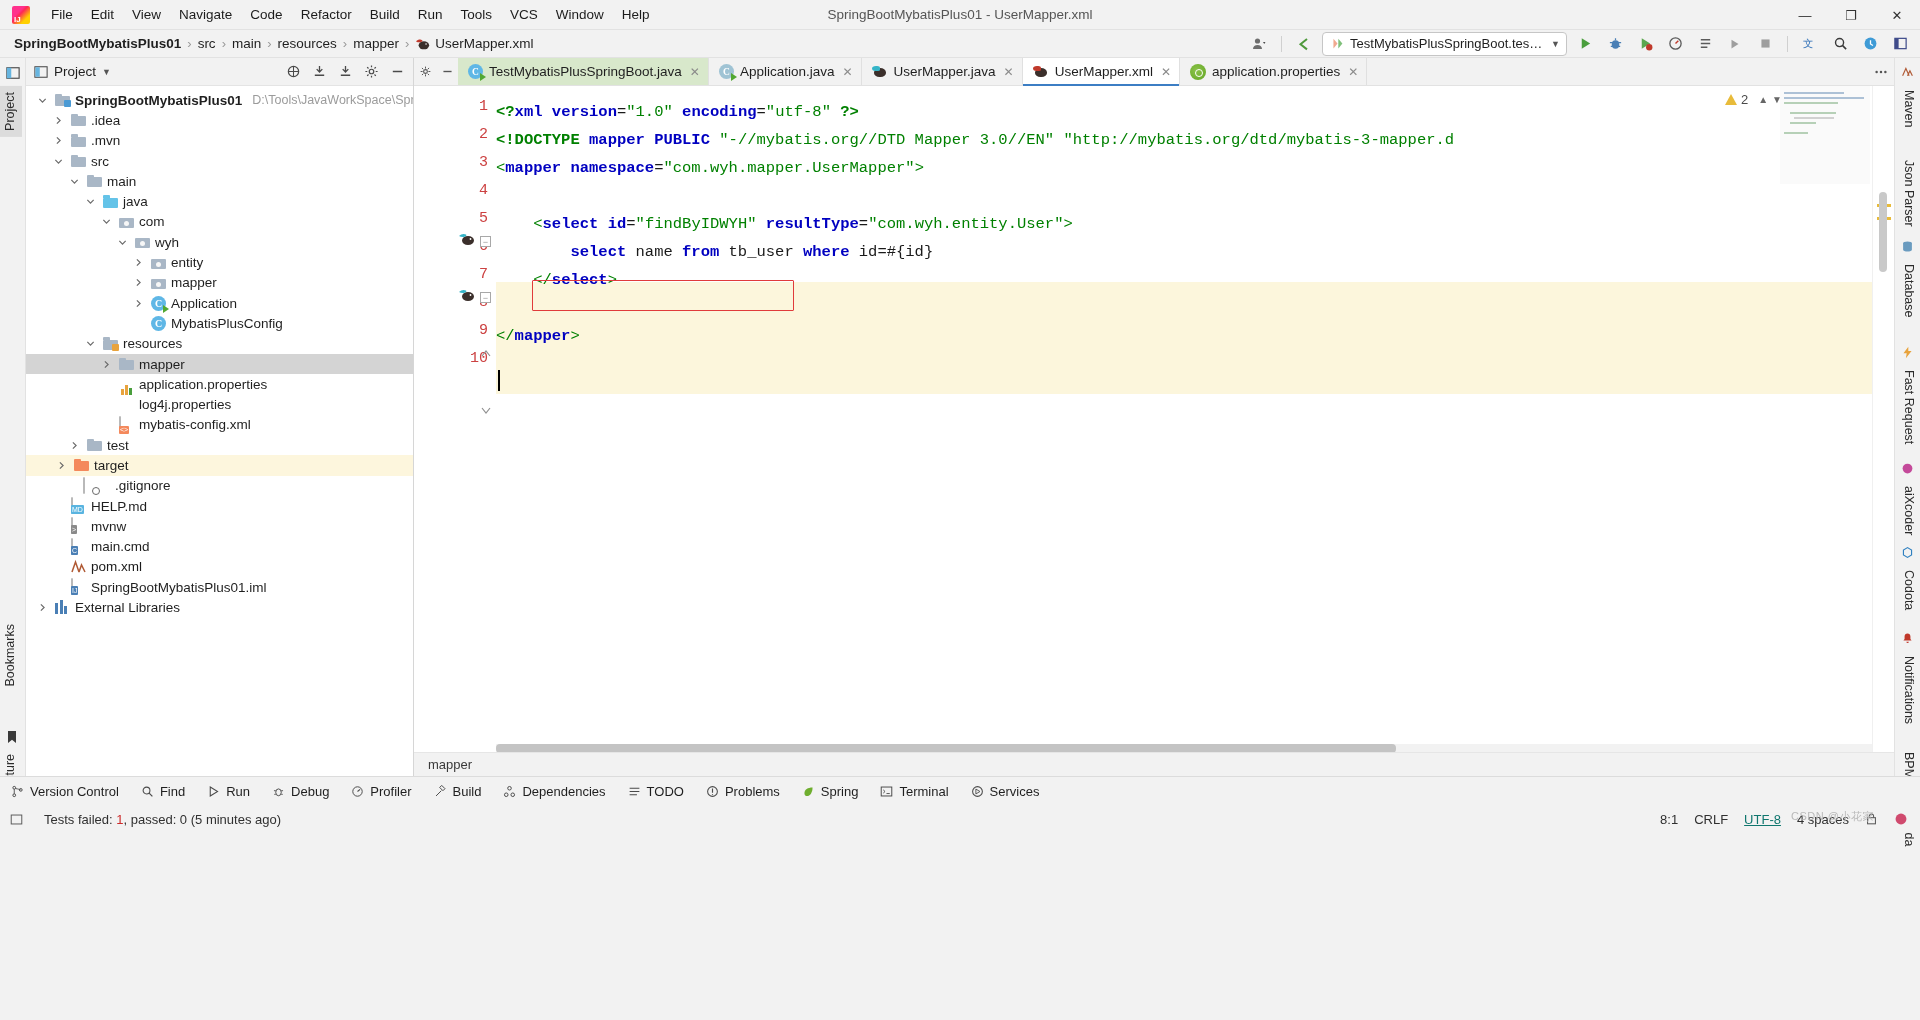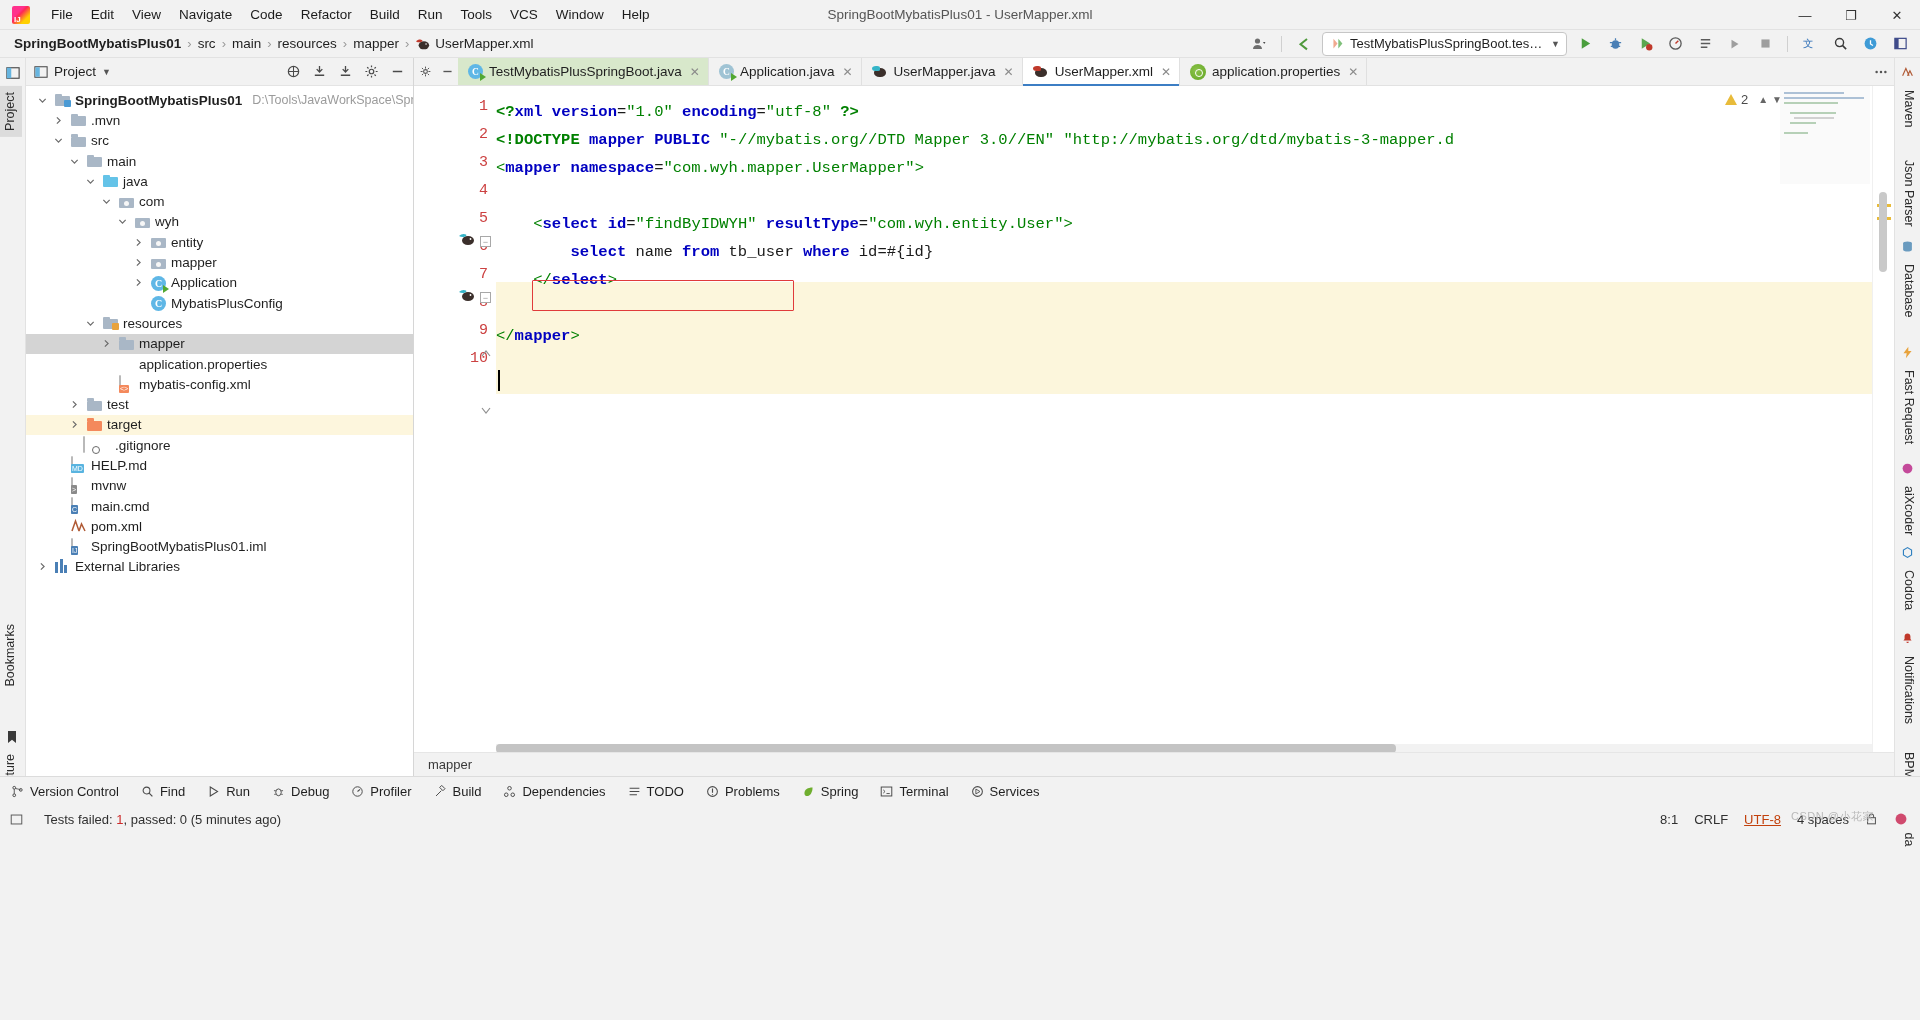--- a/index.html
+++ b/index.html
@@ -302,21 +302,21 @@
   }
   .bb-ic{ width:14px; height:14px; display:inline-block; color:#4a4a4a; }
 
   
   .statusbar{
     position:absolute; left:0; top:806px; width:1920px; height:26px;
     background:#f2f2f2; display:flex; align-items:center; font-size:13px; color:#303030;
   }
   .sb-left{ display:flex; align-items:center; gap:21px; padding-left:10px;}
   .sb-right{ margin-left:auto; display:flex; align-items:center; gap:16px; padding-right:12px;}
-  .sb-right .gray{ color:#c2410c;text-decoration:underline; }
+  .sb-right .gray{ color:#0f766e;text-decoration:underline; }
   .sb-red{ color:#cc2b2b; }
   .watermark{
     position:absolute; right:46px; top:3px; font-size:11px; color:#b9b9b9; letter-spacing:.5px;
   }
   svg{ display:block; }
 </style>
 </head>
 <body>
 
 <div id="app">
@@ -577,20 +577,29 @@
           <span class="tlabel b">SpringBootMybatisPlus01</span>
           <span class="tpath">D:\Tools\JavaWorkSpace\Sprin</span>
         </div>
         <div class="tnode" style="padding-left: 28px;">
           <span class="arrow">
             <svg width="9" height="9" viewBox="0 0 10 10">
               <path d="M3.2 1.5L6.8 5 3.2 8.5" fill="none" stroke="#6a6a6a" stroke-width="1.3"></path>
             </svg>
           </span>
           <span style="position: relative; width: 16px; height: 16px; flex: 0 0 auto; display: inline-block;"><span class="ic folder"></span></span>
+          <span class="tlabel">.idea</span>
+        </div>
+        <div class="tnode" style="padding-left: 28px;">
+          <span class="arrow">
+            <svg width="9" height="9" viewBox="0 0 10 10">
+              <path d="M3.2 1.5L6.8 5 3.2 8.5" fill="none" stroke="#6a6a6a" stroke-width="1.3"></path>
+            </svg>
+          </span>
+          <span style="position: relative; width: 16px; height: 16px; flex: 0 0 auto; display: inline-block;"><span class="ic folder"></span></span>
           <span class="tlabel">.mvn</span>
         </div>
         <div class="tnode" style="padding-left: 28px;">
           <span class="arrow">
             <svg width="9" height="9" viewBox="0 0 10 10">
               <path d="M1.5 3.2L5 6.8 8.5 3.2" fill="none" stroke="#6a6a6a" stroke-width="1.3"></path>
             </svg>
           </span>
           <span style="position: relative; width: 16px; height: 16px; flex: 0 0 auto; display: inline-block;"><span class="ic folder"></span></span>
           <span class="tlabel">src</span>
@@ -681,33 +690,38 @@
           <span style="position: relative; width: 16px; height: 16px; flex: 0 0 auto; display: inline-block;"><span class="ic folder"></span></span>
           <span class="tlabel">mapper</span>
         </div>
         <div class="tnode" style="padding-left: 76px;">
           <span class="arrow"></span>
           <span style="position: relative; width: 16px; height: 16px; flex: 0 0 auto; display: inline-block;"><span class="ic"><span class="leaf-spring"></span></span></span>
           <span class="tlabel">application.properties</span>
         </div>
         <div class="tnode" style="padding-left: 76px;">
           <span class="arrow"></span>
+          <span style="position: relative; width: 16px; height: 16px; flex: 0 0 auto; display: inline-block;"><span class="ic"><span class="bars"><span style="left:2px;height:6px"></span><span style="left:6px;height:10px"></span><span style="left:10px;height:7px;background:#4a9e3d"></span></span></span></span>
+          <span class="tlabel">log4j.properties</span>
+        </div>
+        <div class="tnode" style="padding-left: 76px;">
+          <span class="arrow"></span>
           <span style="position: relative; width: 16px; height: 16px; flex: 0 0 auto; display: inline-block;"><span class="ic"><span class="xmlic"></span></span></span>
           <span class="tlabel">mybatis-config.xml</span>
         </div>
         <div class="tnode" style="padding-left: 44px;">
           <span class="arrow">
             <svg width="9" height="9" viewBox="0 0 10 10">
               <path d="M3.2 1.5L6.8 5 3.2 8.5" fill="none" stroke="#6a6a6a" stroke-width="1.3"></path>
             </svg>
           </span>
           <span style="position: relative; width: 16px; height: 16px; flex: 0 0 auto; display: inline-block;"><span class="ic folder"></span></span>
           <span class="tlabel">test</span>
         </div>
-        <div class="tnode hl" style="padding-left: 44px;">
+        <div class="tnode hl" style="padding-left: 31px;">
           <span class="arrow">
             <svg width="9" height="9" viewBox="0 0 10 10">
               <path d="M3.2 1.5L6.8 5 3.2 8.5" fill="none" stroke="#6a6a6a" stroke-width="1.3"></path>
             </svg>
           </span>
           <span style="position: relative; width: 16px; height: 16px; flex: 0 0 auto; display: inline-block;"><span class="ic folder orange"></span></span>
           <span class="tlabel">target</span>
         </div>
         <div class="tnode" style="padding-left: 28px; gap: 16px;">
           <span class="arrow"></span>

